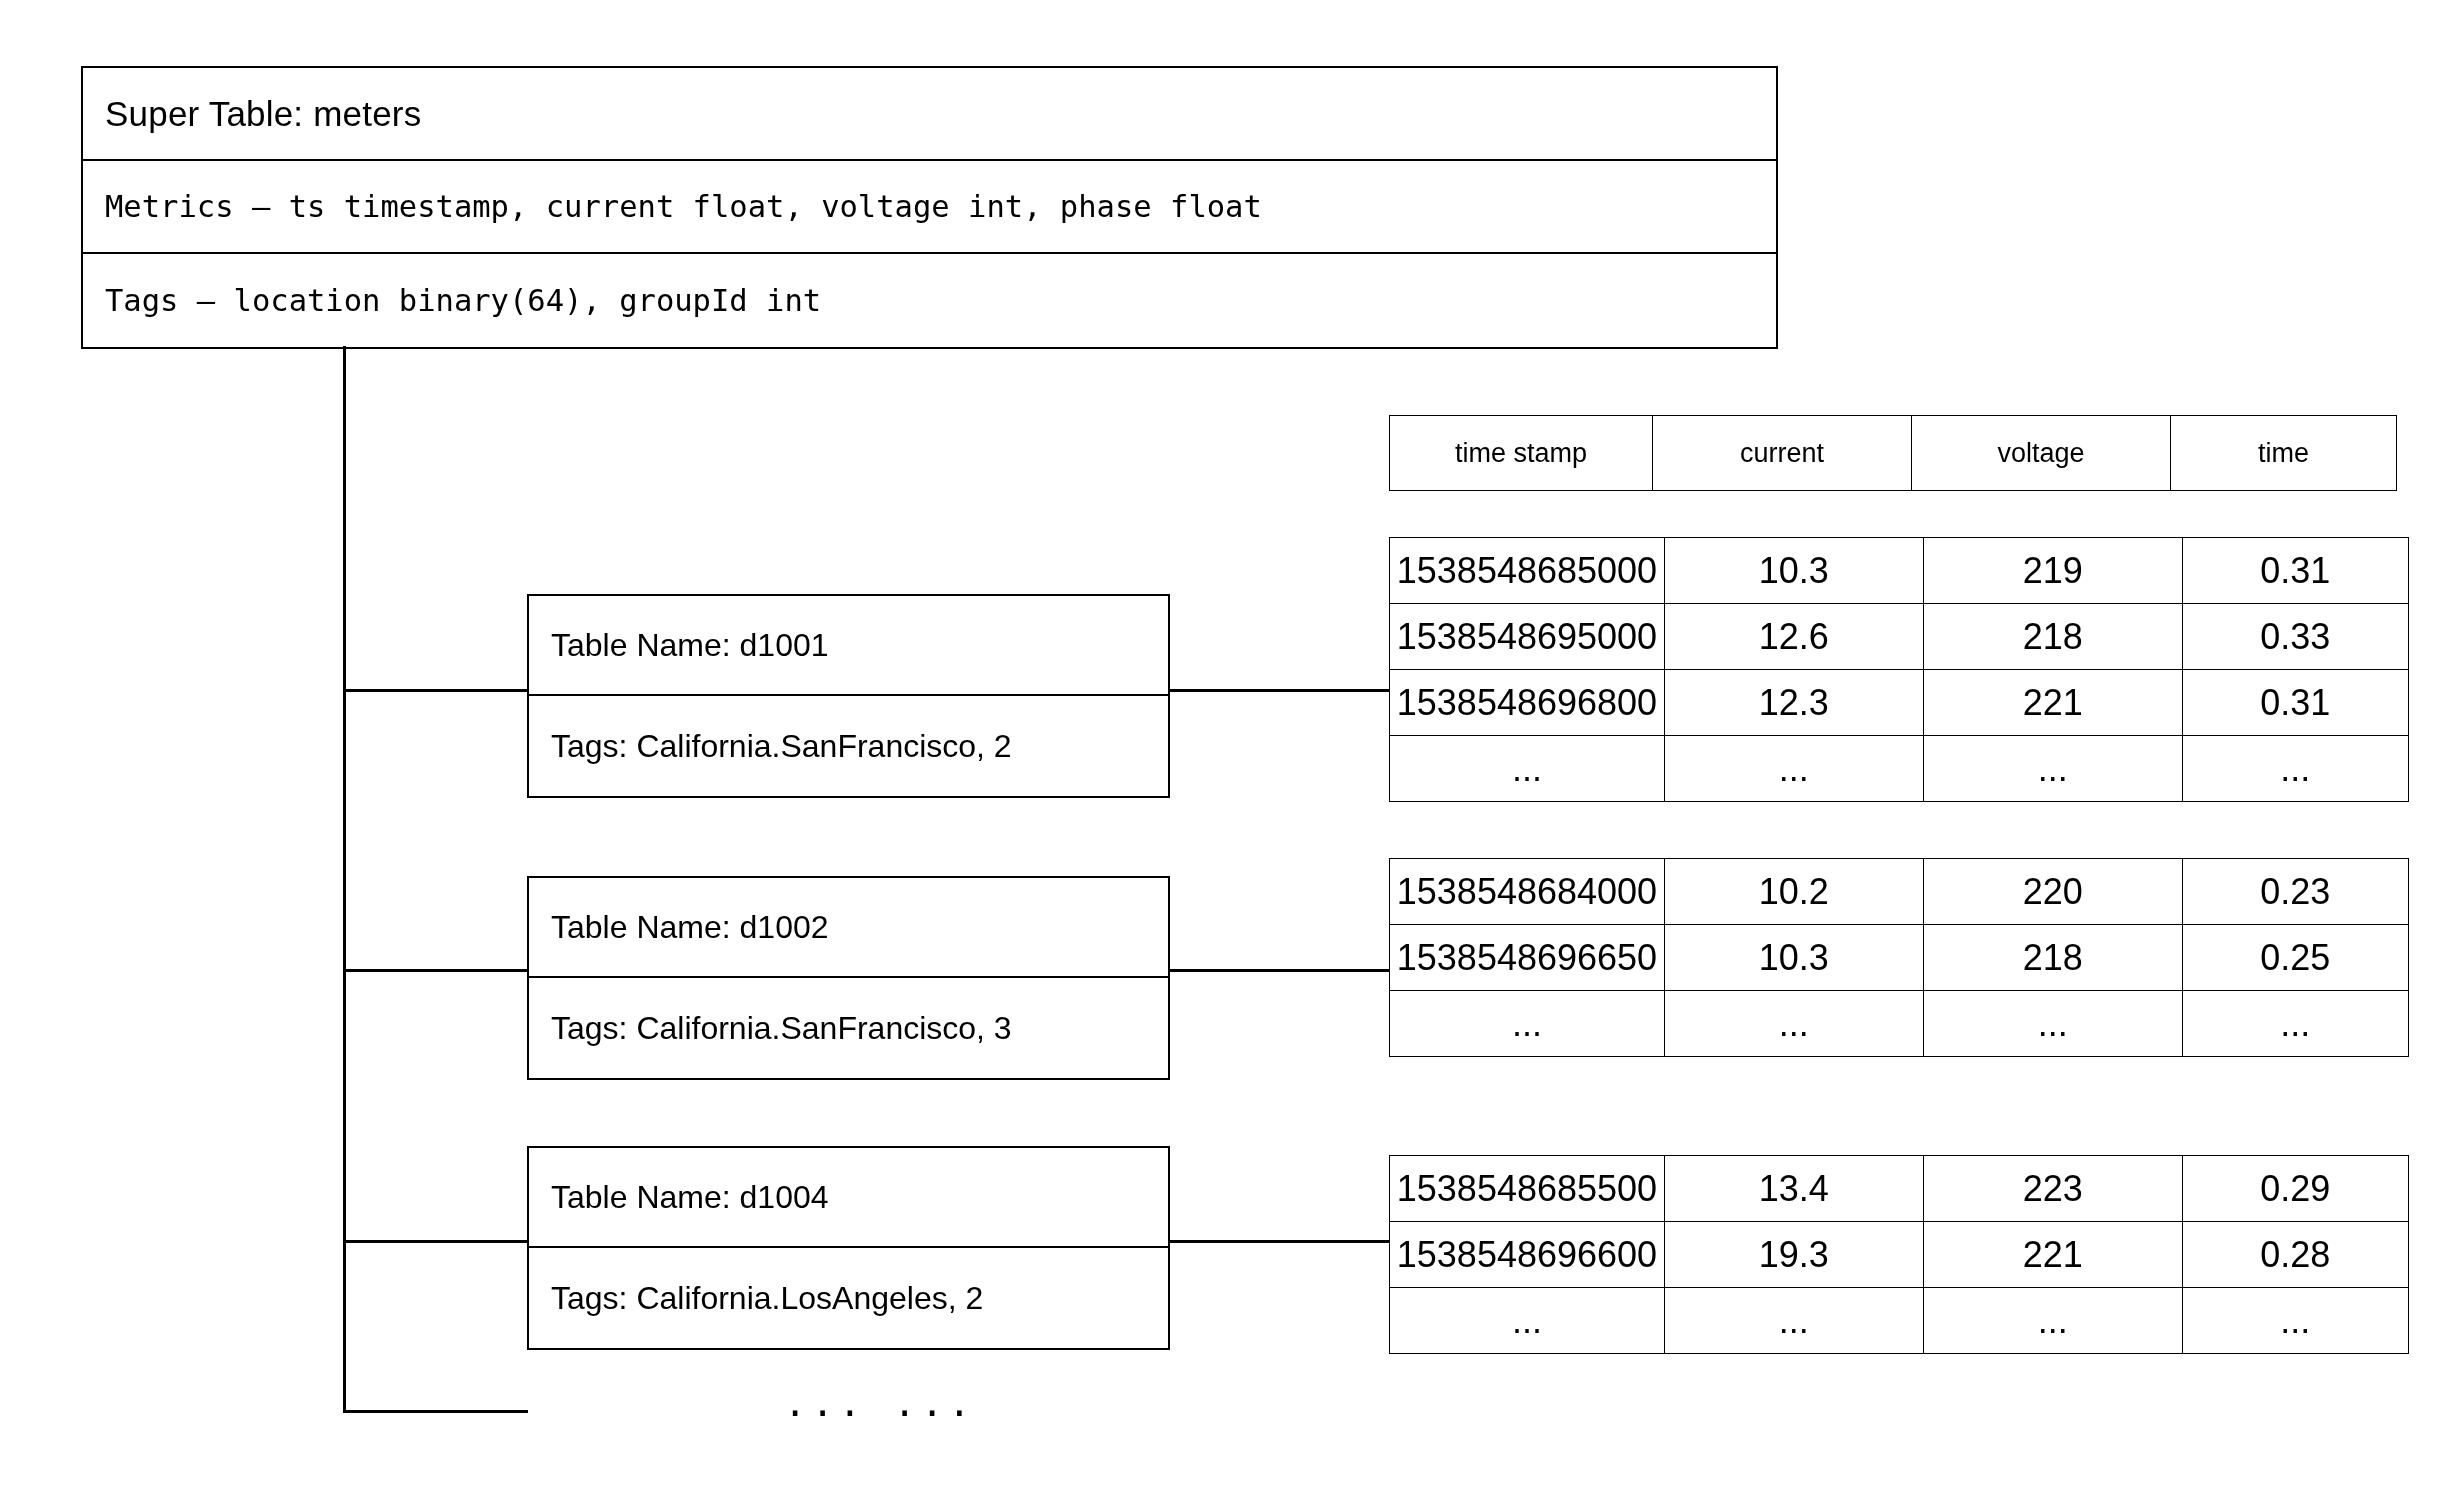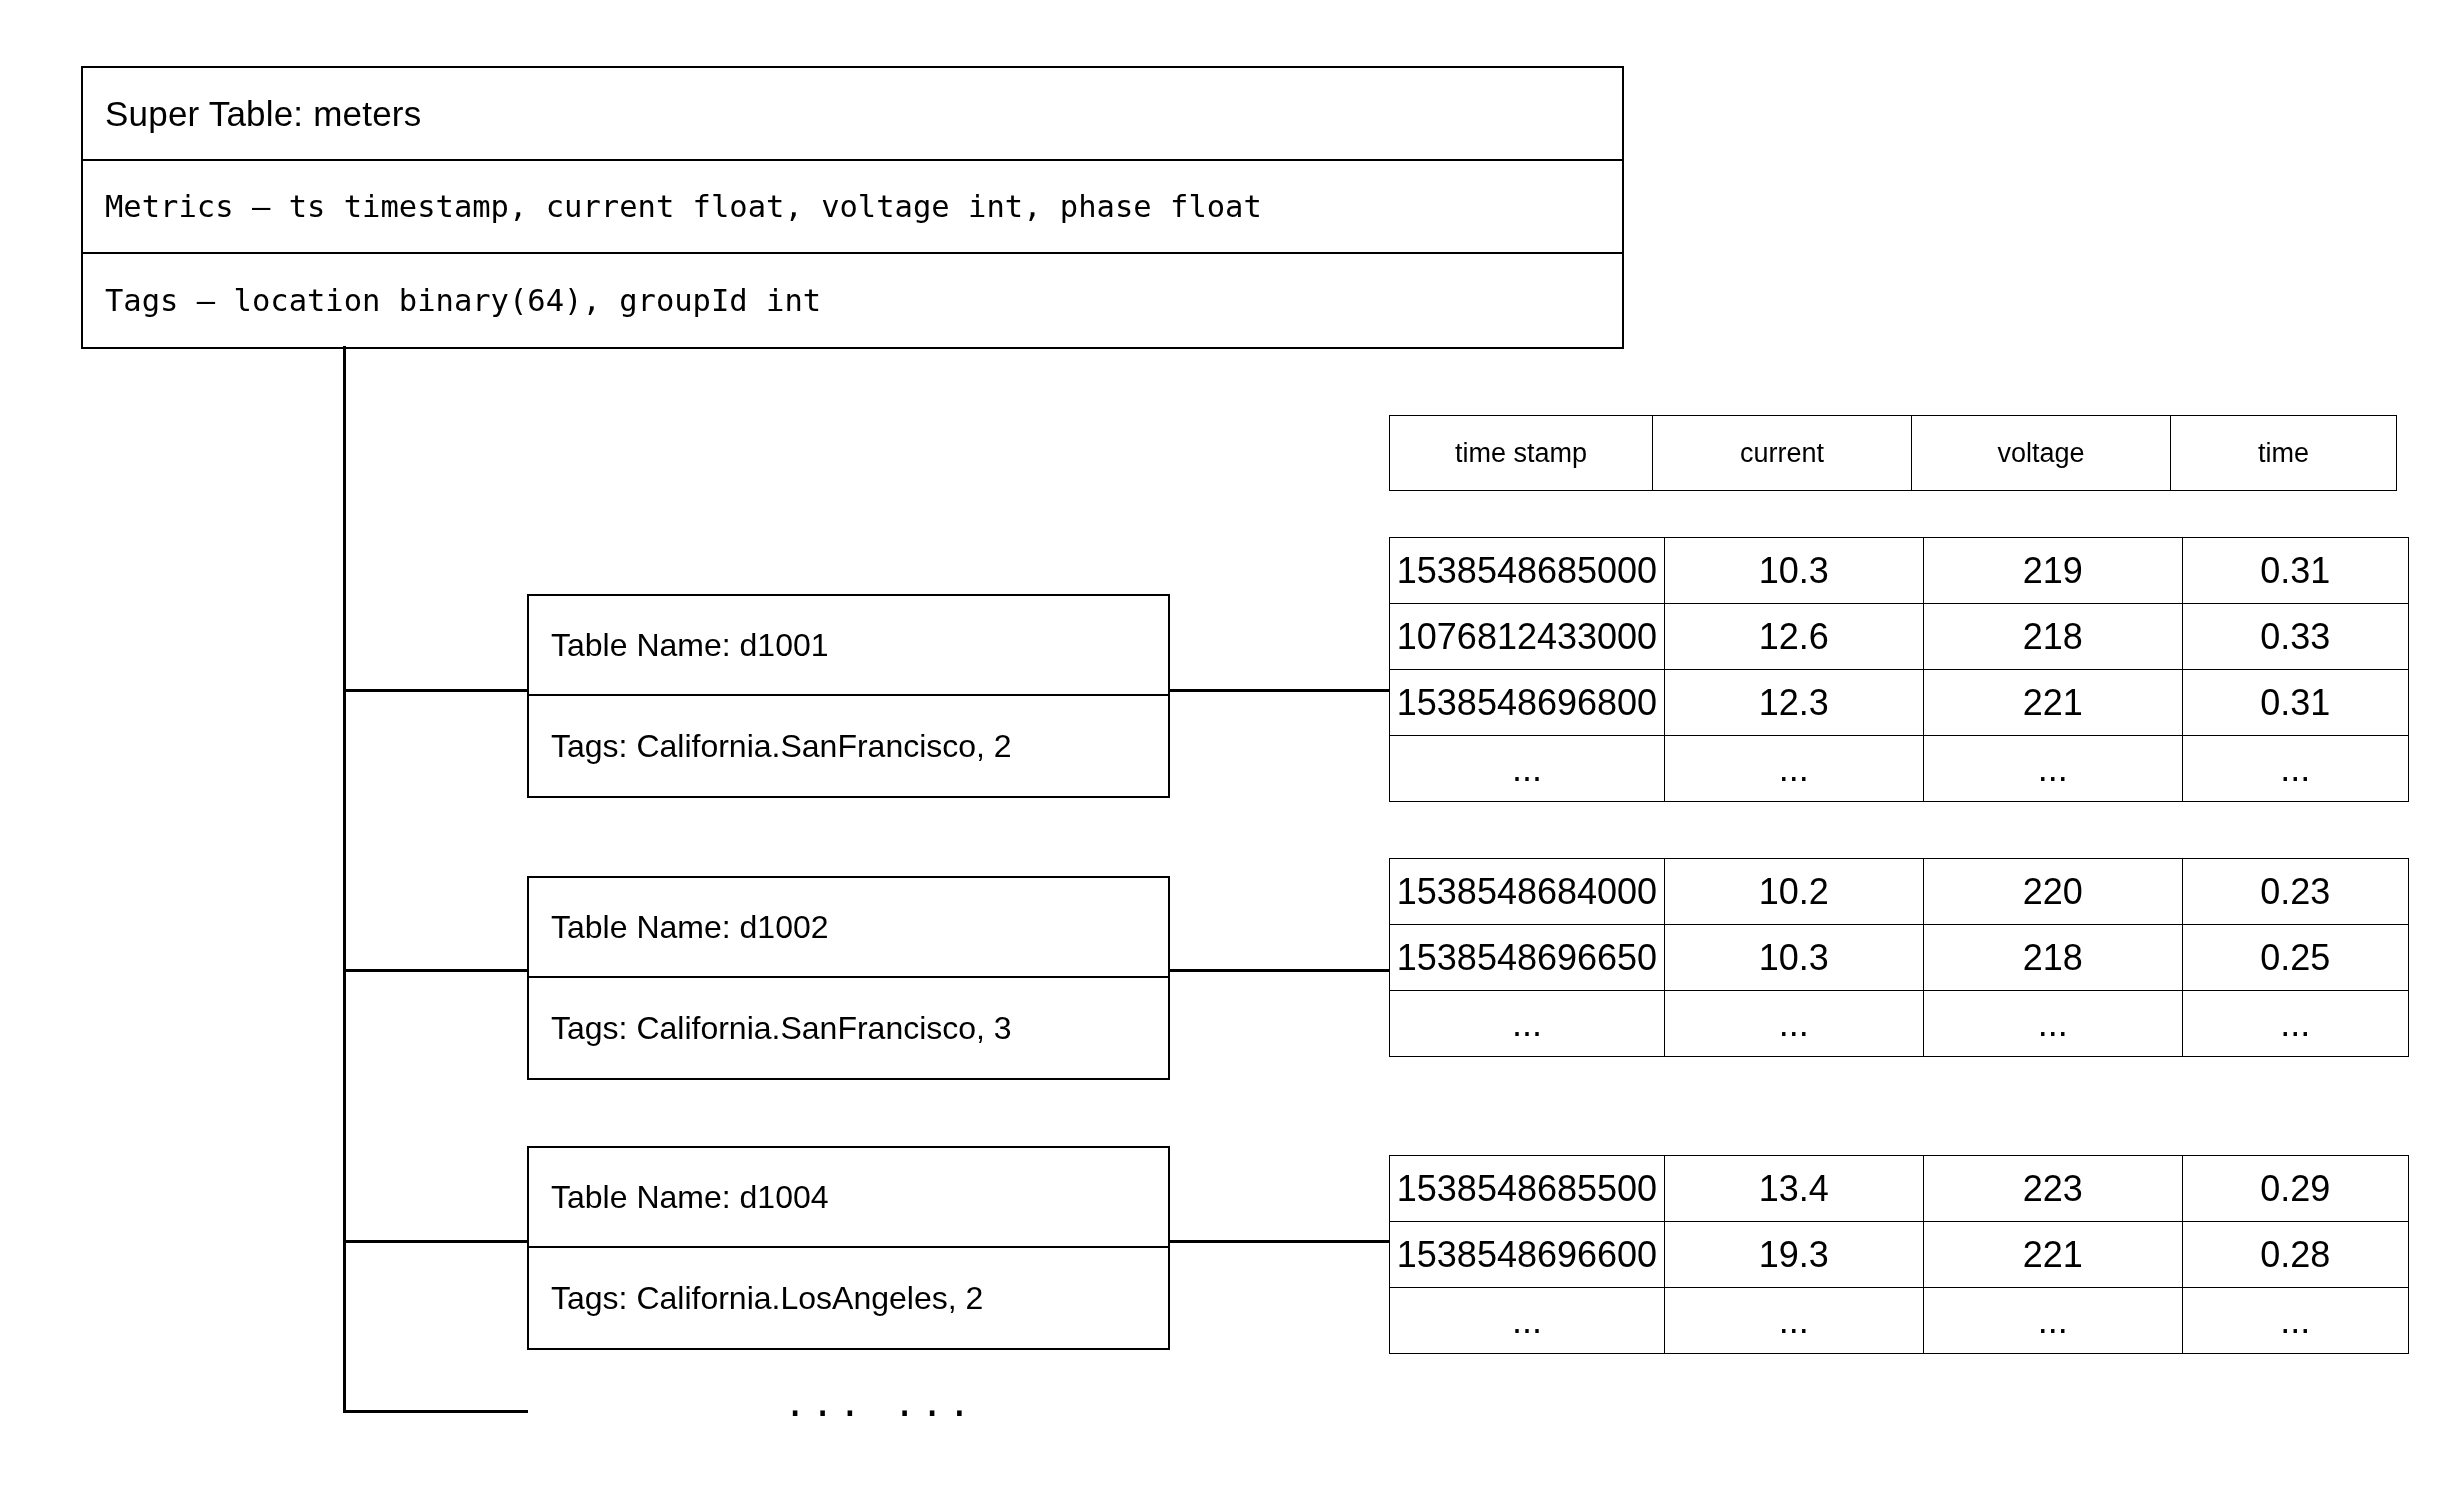--- a/index.html
+++ b/index.html
@@ -21,21 +21,21 @@
     top: 0;
     width: 2462px;
     height: 1486px;
   }
 
   
   .super-table {
     position: absolute;
     left: 81px;
     top: 66px;
-    width: 1543px;
+    width: 1697px;
     border: 2.5px solid #000;
     box-sizing: border-box;
     background: #fff;
   }
   .super-row {
     box-sizing: border-box;
     padding: 12px 22px;
     height: 93px;
     display: flex;
     align-items: center;
@@ -162,21 +162,21 @@
 
   <table class="data-table" style="left:1389px; top:537px;">
     <tbody>
         <tr>
       <td class="col-ts">1538548685000</td>
       <td class="col-cur">10.3</td>
       <td class="col-vol">219</td>
       <td class="col-pha">0.31</td>
     </tr>
     <tr>
-      <td class="col-ts">1076812433000</td>
+      <td class="col-ts">1538548695000</td>
       <td class="col-cur">12.6</td>
       <td class="col-vol">218</td>
       <td class="col-pha">0.33</td>
     </tr>
     <tr>
       <td class="col-ts">1538548696800</td>
       <td class="col-cur">12.3</td>
       <td class="col-vol">221</td>
       <td class="col-pha">0.31</td>
     </tr>

